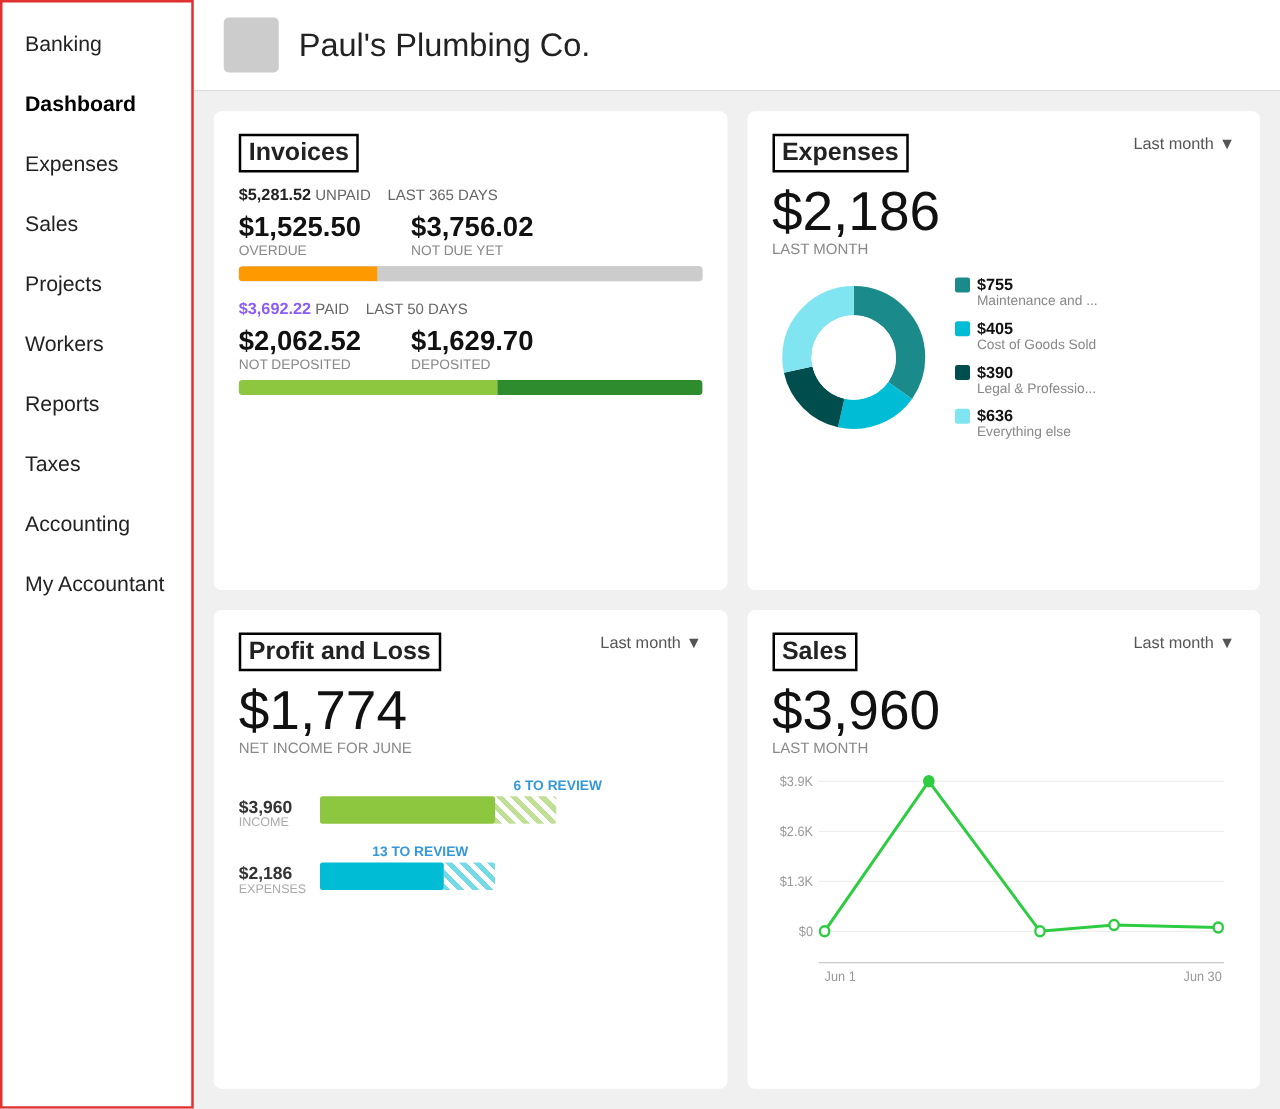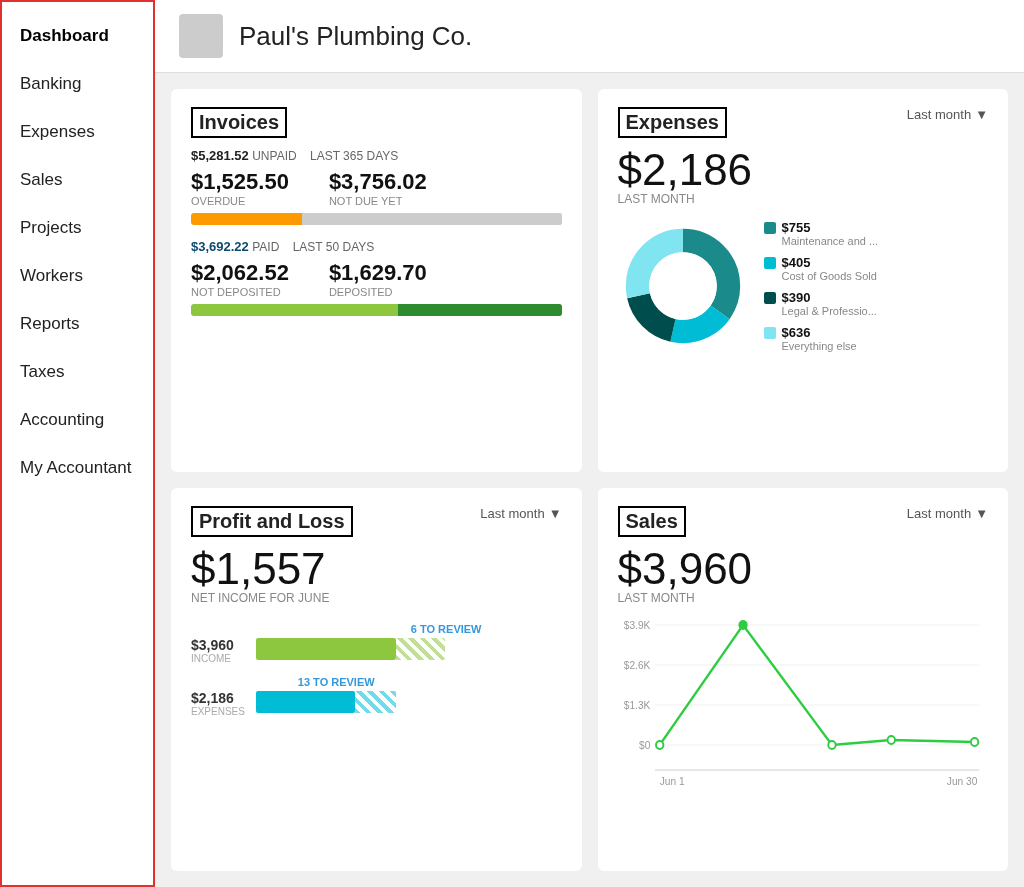--- a/index.html
+++ b/index.html
@@ -149,21 +149,21 @@
     .progress-bar-gray {
       flex: 1;
       background: #ccc;
     }
     .inv-paid-row {
       font-size: 12px;
       color: #666;
       margin-bottom: 6px;
     }
     .inv-paid-row strong {
-      color: #0c4a6e;
+      color: #8b5cf6;
       font-size: 13px;
     }
     .progress-bar-green-light {
       background: #8dc63f;
       flex: 1;
       border-radius: 3px 0 0 3px;
     }
     .progress-bar-green-dark {
       background: #2e8b2e;
       width: 44%;
@@ -247,22 +247,22 @@
     }
     .sales-chart {
       width: 100%;
       height: 180px;
     }
   </style>
 </head>
 <body>
 
 <nav class="sidebar">
+  <div class="sidebar-item">Banking</div>
   <div class="sidebar-item active">Dashboard</div>
-  <div class="sidebar-item">Banking</div>
   <div class="sidebar-item">Expenses</div>
   <div class="sidebar-item">Sales</div>
   <div class="sidebar-item">Projects</div>
   <div class="sidebar-item">Workers</div>
   <div class="sidebar-item">Reports</div>
   <div class="sidebar-item">Taxes</div>
   <div class="sidebar-item">Accounting</div>
   <div class="sidebar-item">My Accountant</div>
 </nav>
 
@@ -377,21 +377,21 @@
     </div>
 
     <div class="card">
       <div class="card-header-row">
         <div class="card-title">Profit and Loss</div>
         <div class="last-month-btn">
           <span>Last month</span>
           <span>▼</span>
         </div>
       </div>
-      <div class="pnl-big">$1,557</div>
+      <div class="pnl-big">$1,774</div>
       <div class="pnl-sub">NET INCOME FOR JUNE</div>
 
       <div style="padding-right:80px;">
 
         <div style="margin-bottom:12px;">
           <div style="display:flex;justify-content:flex-end;margin-bottom:2px;">
             <span style="font-size:11px;color:#3498db;font-weight:600;padding-left:10px;">6 TO REVIEW</span>
           </div>
           <div style="display:flex;align-items:center;gap:10px;">
             <div style="width:55px;flex-shrink:0;">

